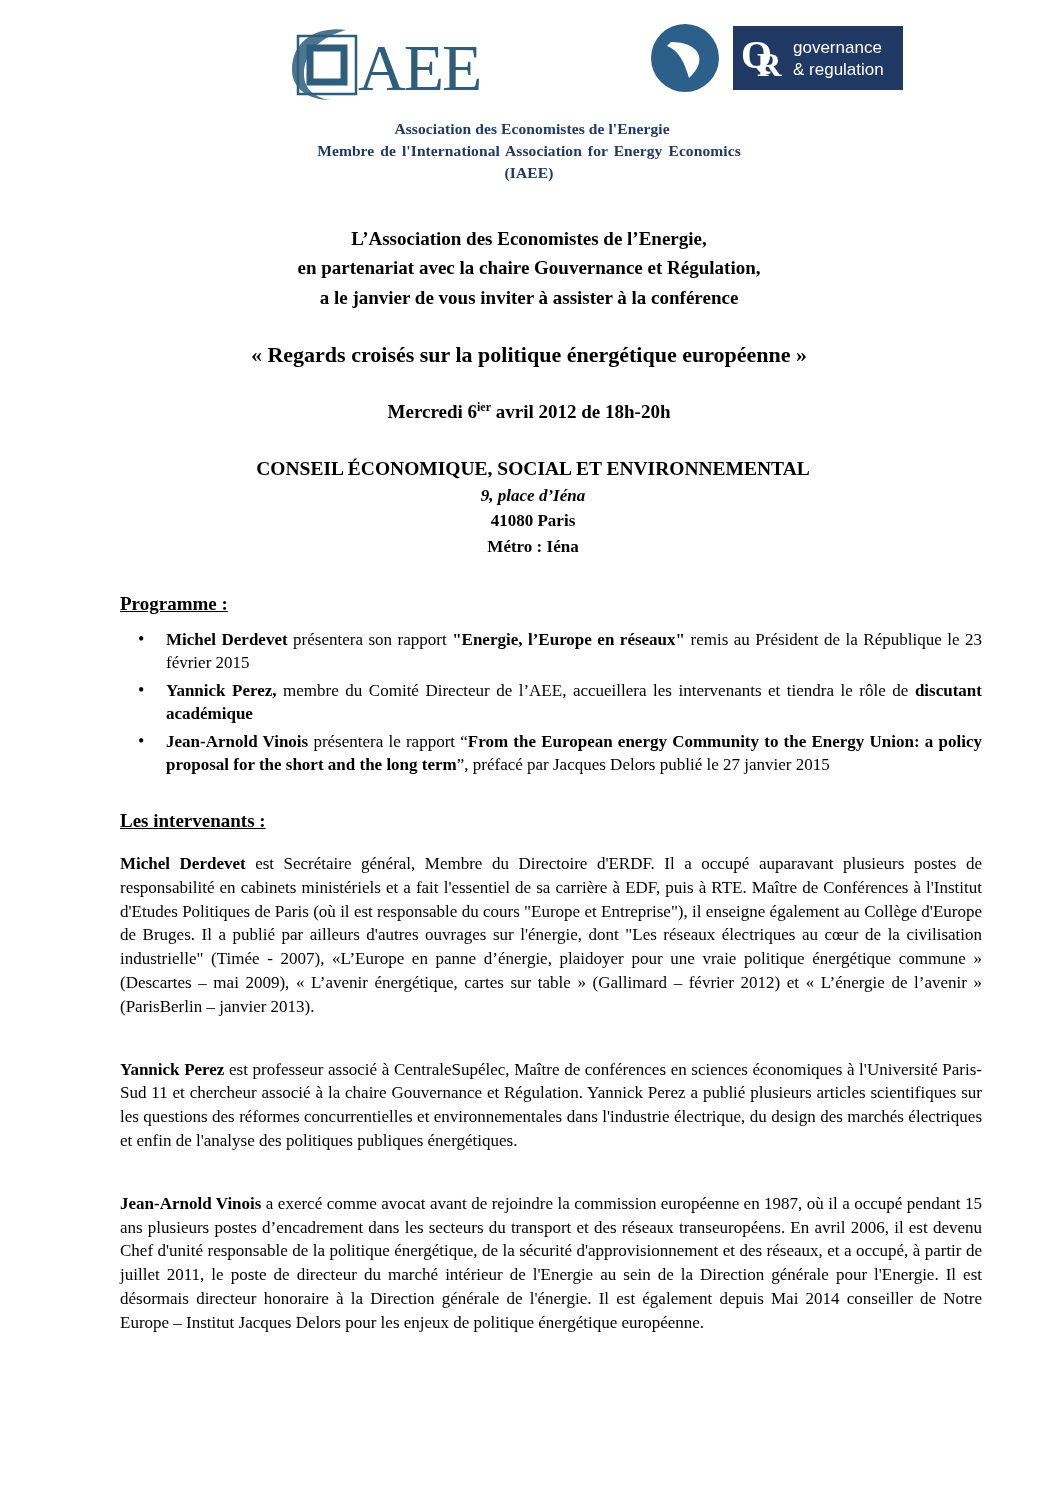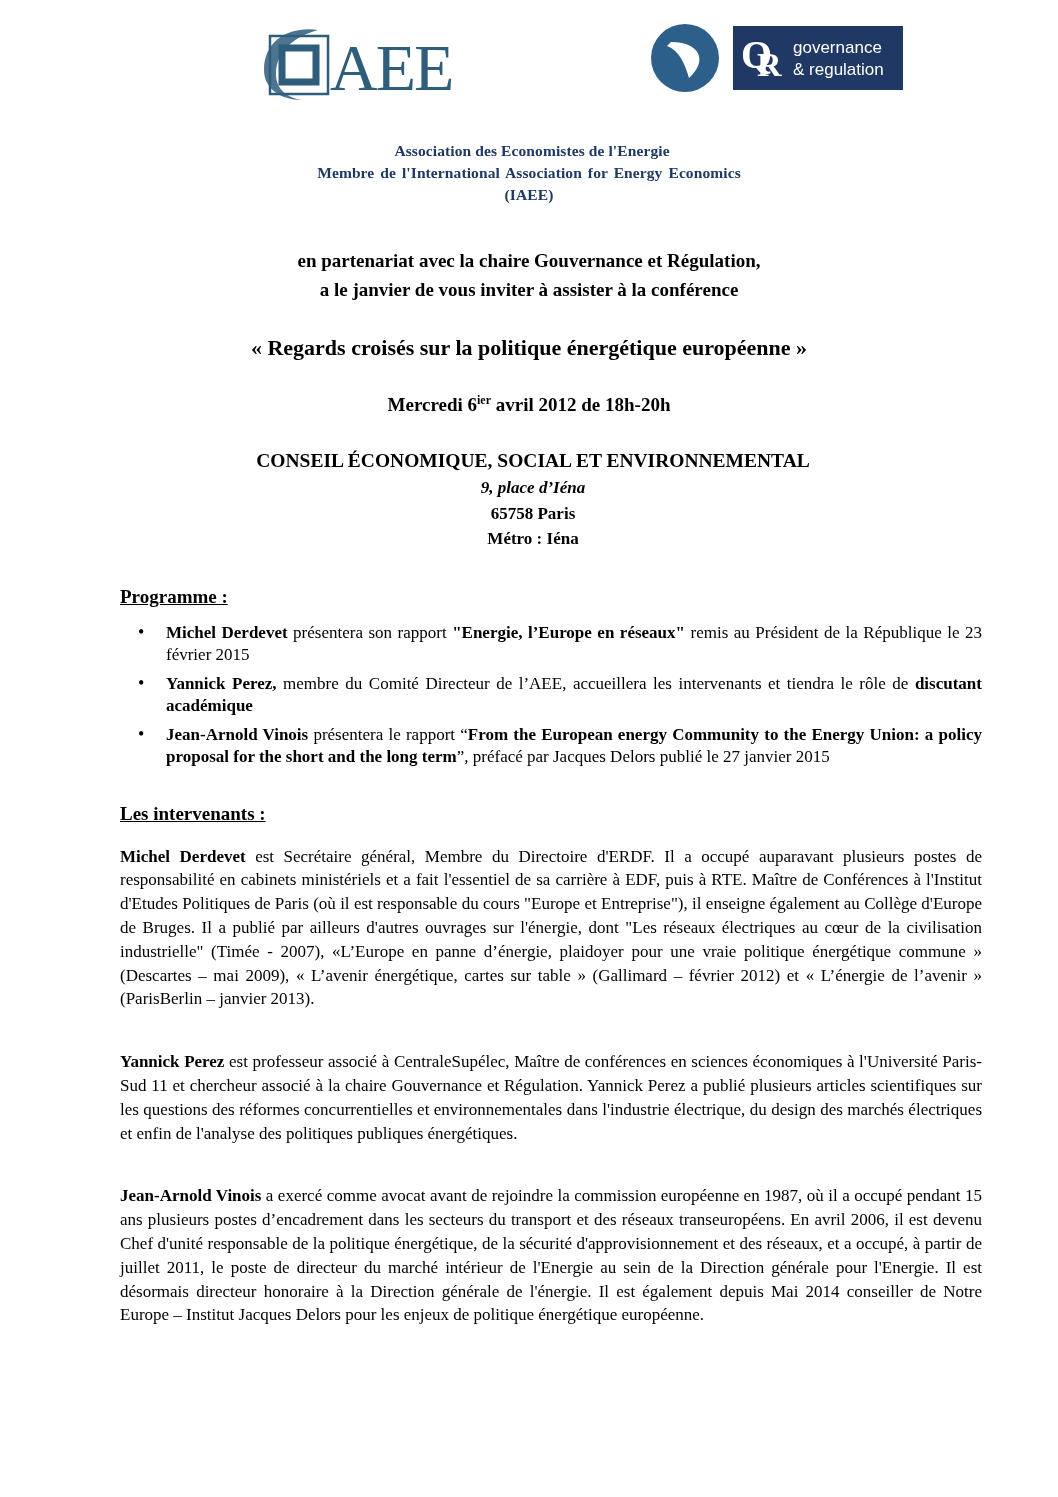--- a/index.html
+++ b/index.html
@@ -23,21 +23,21 @@
     position: relative;
   }
 
   
   .logo-row {
     position: relative;
     height: 118px;
   }
   .aee-logo {
     position: absolute;
-    left: 256px;
+    left: 284px;
     top: 22px;
     width: 230px;
     height: 82px;
   }
   .aee-logo svg { display: block; }
 
   .gov-logo {
     position: absolute;
     left: 645px;
     top: 20px;
@@ -46,21 +46,20 @@
   }
   .gov-logo svg { display: block; }
 
   
   .assoc-block {
     text-align: center;
     color: #1F3864;
     font-weight: bold;
     font-size: 15.5px;
     line-height: 1.42;
-    margin-top: 22px;
     letter-spacing: 0.1px;
   }
   .assoc-block div { white-space: nowrap; }
   .assoc-l1 { padding-left: 6px; }
   .assoc-l2 { word-spacing: 2px; }
 
   
   .invite {
     text-align: center;
     font-weight: bold;
@@ -169,34 +168,35 @@
 
   </div>
 
   <div class="assoc-block">
     <div class="assoc-l1">Association des Economistes de l'Energie</div>
     <div class="assoc-l2">Membre  de  l'International  Association  for  Energy  Economics</div>
     <div>(IAEE)</div>
   </div>
 
   <div class="invite">
+    <div>L’Association des Economistes de l’Energie,</div>
     <div>en partenariat avec la chaire Gouvernance et Régulation,</div>
     <div>a le janvier de vous inviter à assister à la conférence</div>
   </div>
 
   <div class="title-quote">« Regards croisés sur la politique énergétique européenne »</div>
 
   <div class="date-line">
     <span>Mercredi 6</span><sup>ier</sup><span> avril 2012 de 18h-20h</span>
   </div>
 
   <div class="venue">
     <div class="v1">CONSEIL ÉCONOMIQUE, SOCIAL ET ENVIRONNEMENTAL</div>
     <div class="v2">9, place d’Iéna</div>
-    <div class="v3">65758 Paris</div>
+    <div class="v3">41080 Paris</div>
     <div class="v4">Métro : Iéna</div>
   </div>
 
   <div class="content">
 
     <div class="section-title">Programme :</div>
 
     <ul class="programme">
       <li>
         <b>Michel Derdevet</b><span> présentera son rapport </span><b>"Energie, l’Europe en réseaux"</b><span> remis au Président de la République le 23 février 2015</span>

